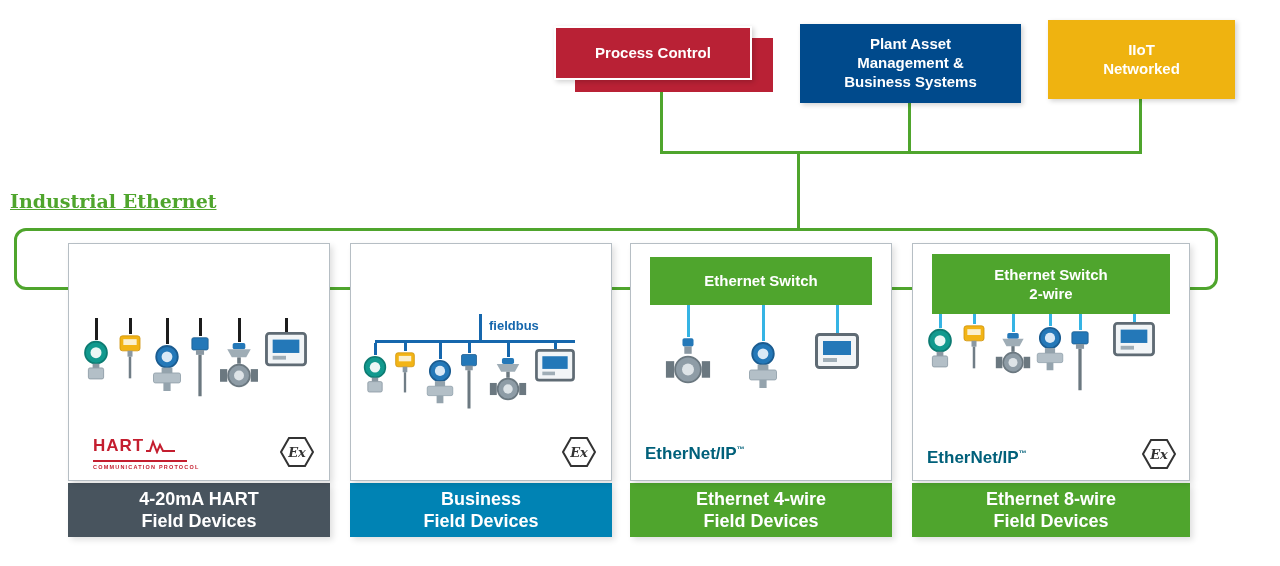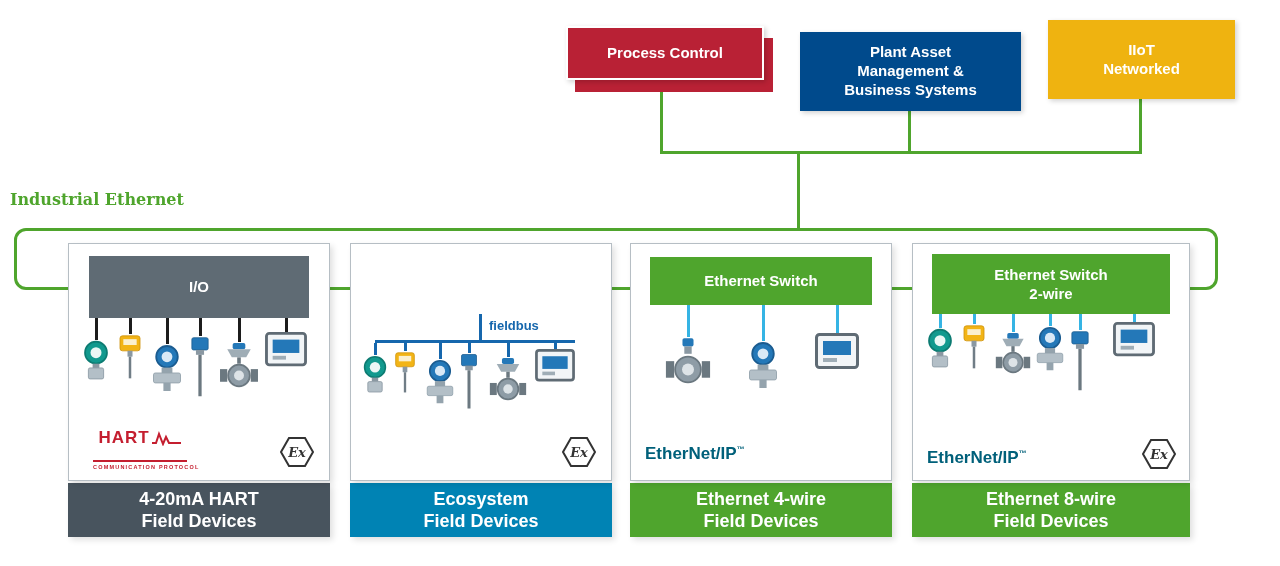--- a/index.html
+++ b/index.html
@@ -17,22 +17,22 @@
   .sys { position: absolute; display: flex; align-items: center; justify-content: center;
          color: #fff; font-weight: bold; font-size: 15px; text-align: center; line-height: 1.25;
          z-index: 3; box-shadow: 2px 2px 5px rgba(0,0,0,.18); }
   .sys.red  { background: var(--red, #b92135); border: 2px solid #fff; }
   .sys-back { position: absolute; left: 575px; top: 38px; width: 198px; height: 54px;
               background: var(--red, #b92135); z-index: 2; }
   .sys.navy { background: var(--navy, #004a8c); }
   .sys.amber{ background: var(--amber, #efb310); }
 
   .bus-label { position: absolute; left: 10px; top: 190px; z-index: 3;
-               font-family: "DejaVu Serif", serif; font-weight: bold; font-size: 16px;
-               color: var(--green, #4fa52d); }
+               font-family: "DejaVu Serif", serif; font-weight: bold; font-size: 19px;
+               color: var(--green, #4fa52d); text-decoration: underline; }
 
   
   .grp { position: absolute; top: 243px; z-index: 2; }
   .gbox { position: relative; height: 238px; background: #fff; border: 1px solid #b6bec4;
           box-shadow: 3px 3px 6px rgba(0,0,0,.12); }
   .ghead { position: absolute; left: 50%; transform: translateX(-50%);
            display: flex; flex-direction: column; align-items: center; justify-content: center;
            color: #fff; font-weight: bold; font-size: 15px; line-height: 1.3; text-align: center; }
   .gfoot { margin-top: 2px; height: 54px; display: flex; flex-direction: column;
            align-items: center; justify-content: center; color: #fff; font-weight: bold;
@@ -44,21 +44,21 @@
   .wire { display: block; width: 3px; }
   .g1 .wire { background: var(--wire-black, #1c1c1c); }
   .g2 .wire { background: var(--fieldbus-blue, #1667ad); }
   .g3 .wire, .g4 .wire { background: var(--cyan, #35b4e4); }
   .wire-abs { position: absolute; background: var(--fieldbus-blue, #1667ad); }
   .fieldbus-label { position: absolute; font-weight: bold; font-size: 13px;
                     color: var(--fieldbus-blue, #1667ad); }
 
   .hart { position: absolute; left: 24px; bottom: 10px; width: 124px; }
   .hart-top { display: flex; align-items: flex-end; gap: 2px;
-              border-bottom: 2px solid var(--hart-red, #c41e2f); padding-bottom: 14px; width: 94px; justify-content: center; }
+              border-bottom: 2px solid var(--hart-red, #c41e2f); padding-bottom: 6px; width: 94px; }
   .hart-word { color: var(--hart-red, #c41e2f); font-weight: bold; font-size: 17px;
                letter-spacing: 1px; line-height: 1; }
   .hart-sub { display: block; color: var(--hart-red, #c41e2f); font-size: 5.5px;
               letter-spacing: 1.2px; margin-top: 2px; font-weight: bold; white-space: nowrap; }
 
   .enet { position: absolute; font-weight: bold; font-size: 17px; color: var(--enet-teal, #00607a); }
   .enet sup { font-size: 8px; }
 
   .ex { position: absolute; }
   .ex text { font-family: "DejaVu Serif", serif; font-style: italic; font-weight: bold;
@@ -121,37 +121,34 @@
 <div class="canvas">
 
   <div class="conn v" style="left:660px;top:80px;height:74px"></div>
   <div class="conn v" style="left:908px;top:99px;height:55px"></div>
   <div class="conn v" style="left:1139px;top:99px;height:55px"></div>
   <div class="conn h" style="left:660px;top:151px;width:482px"></div>
   <div class="conn v" style="left:797px;top:151px;height:80px"></div>
   <div class="ring"></div>
 
   <div class="sys-back"></div>
-  <div class="sys red" style="left:566px;top:26px;width:198px;height:54px">
+  <div class="sys red" style="left:554px;top:26px;width:198px;height:54px">
     <span>Process Control</span>
   </div>
-  <div class="sys navy" style="left:800px;top:32px;width:221px;height:79px">
+  <div class="sys navy" style="left:800px;top:24px;width:221px;height:79px">
     <span style="width:160px">Plant Asset Management &amp; Business Systems</span>
   </div>
   <div class="sys amber" style="left:1048px;top:20px;width:187px;height:79px">
     <span style="width:92px">IIoT Networked</span>
   </div>
 
   <div class="bus-label">Industrial Ethernet</div>
 
   <section class="grp g1" style="left:68px;width:262px">
     <div class="gbox">
-      <div class="ghead" style="top:12px;width:220px;height:62px;background:var(--slate,#5f6b74)">
-        <span>I/O</span>
-      </div>
       <div class="dev-col" style="left:10px;top:74px">
         <span class="wire" style="height:22px"></span>
         <svg width="34" height="44" viewBox="0 0 40 52">
             <use href="#s-xmtr"></use>
           </svg>
       </div>
       <div class="dev-col" style="left:46px;top:74px">
         <span class="wire" style="height:16px"></span>
         <svg width="30" height="47" viewBox="0 0 36 56">
             <use href="#s-temp"></use>
@@ -241,21 +238,21 @@
         <svg width="40" height="38" viewBox="0 0 44 42">
             <use href="#s-disp"></use>
           </svg>
       </div>
       <svg class="ex" style="right:14px;bottom:12px" width="36" height="32" viewBox="0 0 36 32">
         <polygon points="10,2 26,2 34,16 26,30 10,30 2,16" fill="none" stroke="#333" stroke-width="2"></polygon>
         <text x="18" y="21">Ex</text>
       </svg>
     </div>
     <div class="gfoot" style="background:var(--blue,#0083b4)">
-      <span>Ecosystem</span>
+      <span>Business</span>
       <span>Field Devices</span>
     </div>
   </section>
 
   <section class="grp g3" style="left:630px;width:262px">
     <div class="gbox">
       <div class="ghead" style="top:13px;width:222px;height:48px;background:var(--green,#4fa52d)">
         <span>Ethernet Switch</span>
       </div>
       <div class="dev-col" style="left:34px;top:61px">

